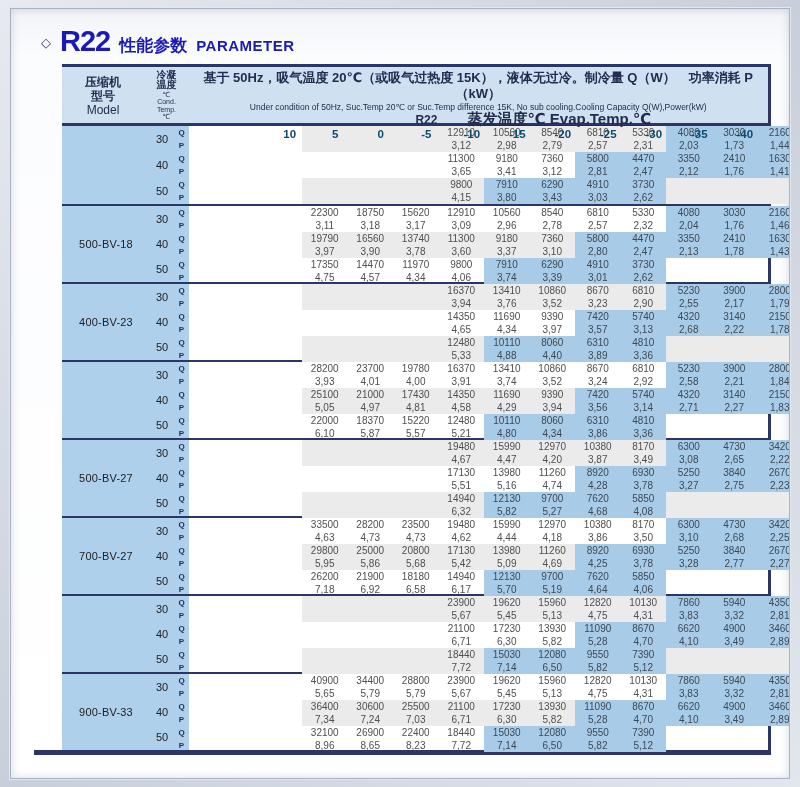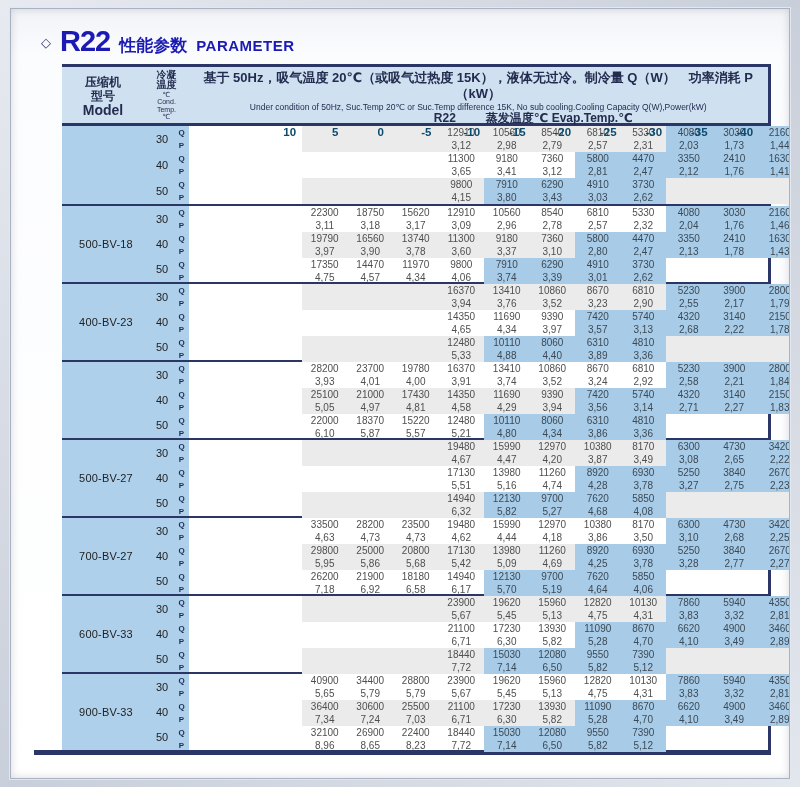--- a/index.html
+++ b/index.html
@@ -26,32 +26,32 @@
 
   
   .thead {
     position:relative; height:62px; background:#cfe0f1;
     border-top:3px solid #2b3566; border-bottom:3px solid #2b3566;
     color:#232c4e;
   }
   .h-model { position:absolute; left:0; top:0; width:82px; height:100%;
     display:flex; flex-direction:column; align-items:center; justify-content:center; }
   .h-model .cnl { font-size:12px; font-weight:bold; line-height:14px; }
-  .h-model .enl { font-size:14px; line-height:10px; margin-top:2px;font-weight:bold; }
+  .h-model .enl { font-size:12px; line-height:10px; margin-top:2px; }
   .h-cond { position:absolute; left:82px; top:0; width:45px; height:100%;
     display:flex; flex-direction:column; align-items:center; justify-content:center; }
   .h-cond .cnl { font-size:10px; font-weight:bold; line-height:10.5px; }
   .h-cond .enl { font-size:7px; line-height:7.5px; }
   .h-main { position:absolute; left:127px; top:0; right:0; height:100%; }
   .cond-cn { text-align:center; font-size:13px; font-weight:bold; line-height:16px; margin-top:3px; }
   .cond-en { text-align:center; font-size:8.5px; line-height:10px; }
   .evap-line { display:flex; justify-content:center; gap:30px; align-items:baseline;
     transform:translateX(55px); line-height:13px; }
   .evap-line .ref { font-size:12px; font-weight:bold; }
-  .evap-line .lbl { font-size:12px; font-weight:bold; }
+  .evap-line .lbl { font-size:15px; font-weight:bold;text-decoration:underline; }
   .temps { display:flex; margin-left:78px; margin-top:1px; color:#0c4a6e; }
   .tcell { width:45.5px; text-align:center; font-size:11.5px; font-weight:bold; }
 
   
   .tbody { background:#fff; }
   .block { display:flex; height:78px; }
   .block + .block { border-top:2px solid #2b3566; }
   .panel { position:relative; width:127px; background:#aed0eb; display:flex; flex-shrink:0; }
   .model { position:absolute; left:0; top:0; width:88px; height:100%;
     display:flex; align-items:center; justify-content:center;
@@ -743,21 +743,20 @@
               <div class="dcell hl">4,64</div>
               <div class="dcell hl">4,06</div>
               <div class="dcell"></div>
               <div class="dcell"></div>
               <div class="dcell"></div>
             </div>
           </div>
         </div>
         <div class="block">
           <div class="panel">
-            <div class="model">600-BV-33</div>
             <div class="condcol">
               <div class="condcell">30</div>
               <div class="condcell">40</div>
               <div class="condcell">50</div>
             </div>
             <div class="qpcol">
               <div class="qplabel">Q</div>
               <div class="qplabel">P</div>
               <div class="qplabel">Q</div>
               <div class="qplabel">P</div>

